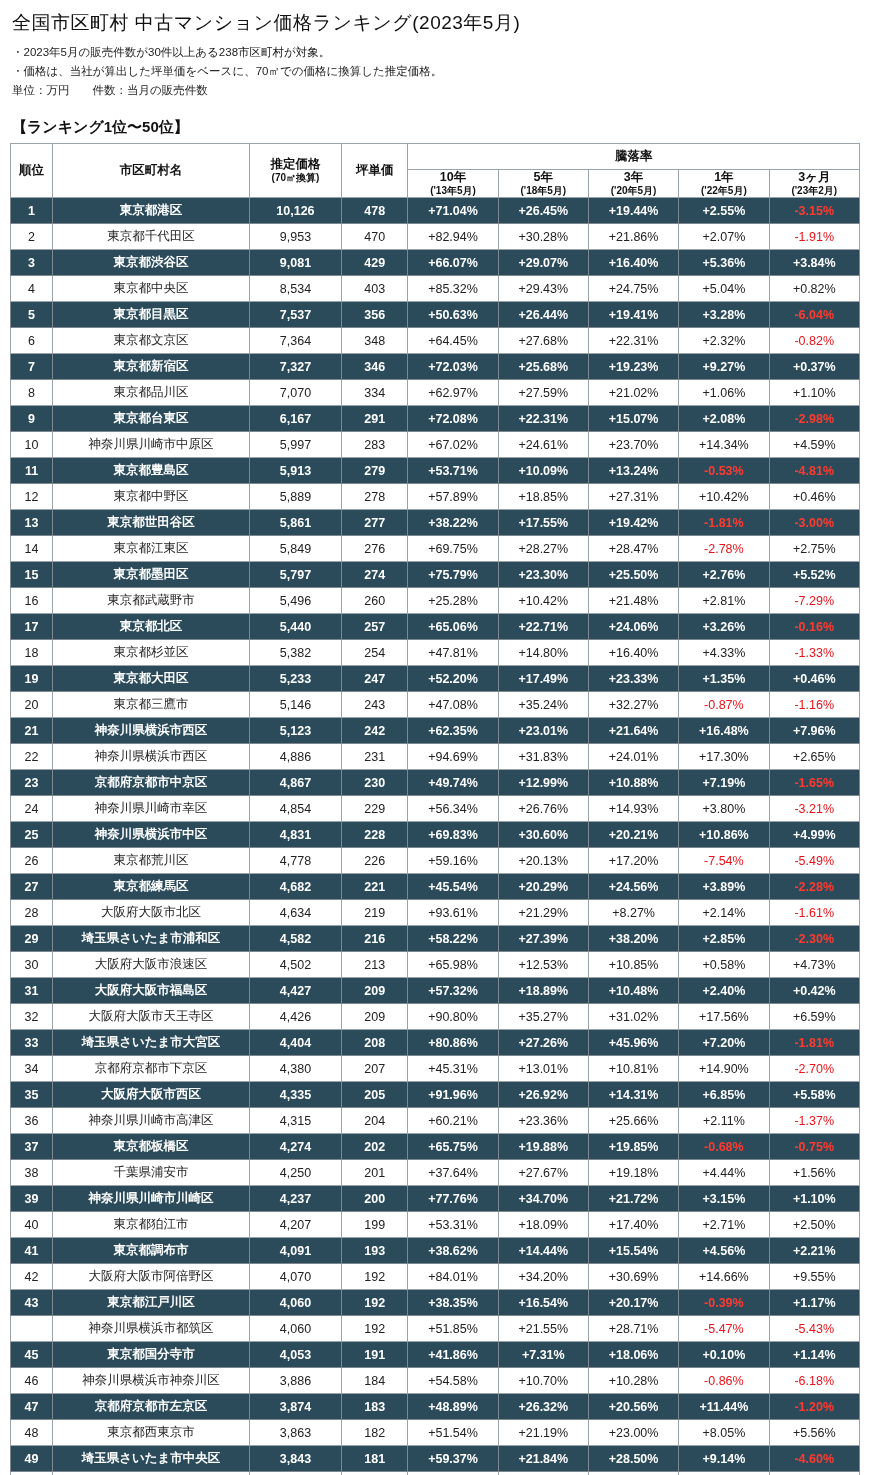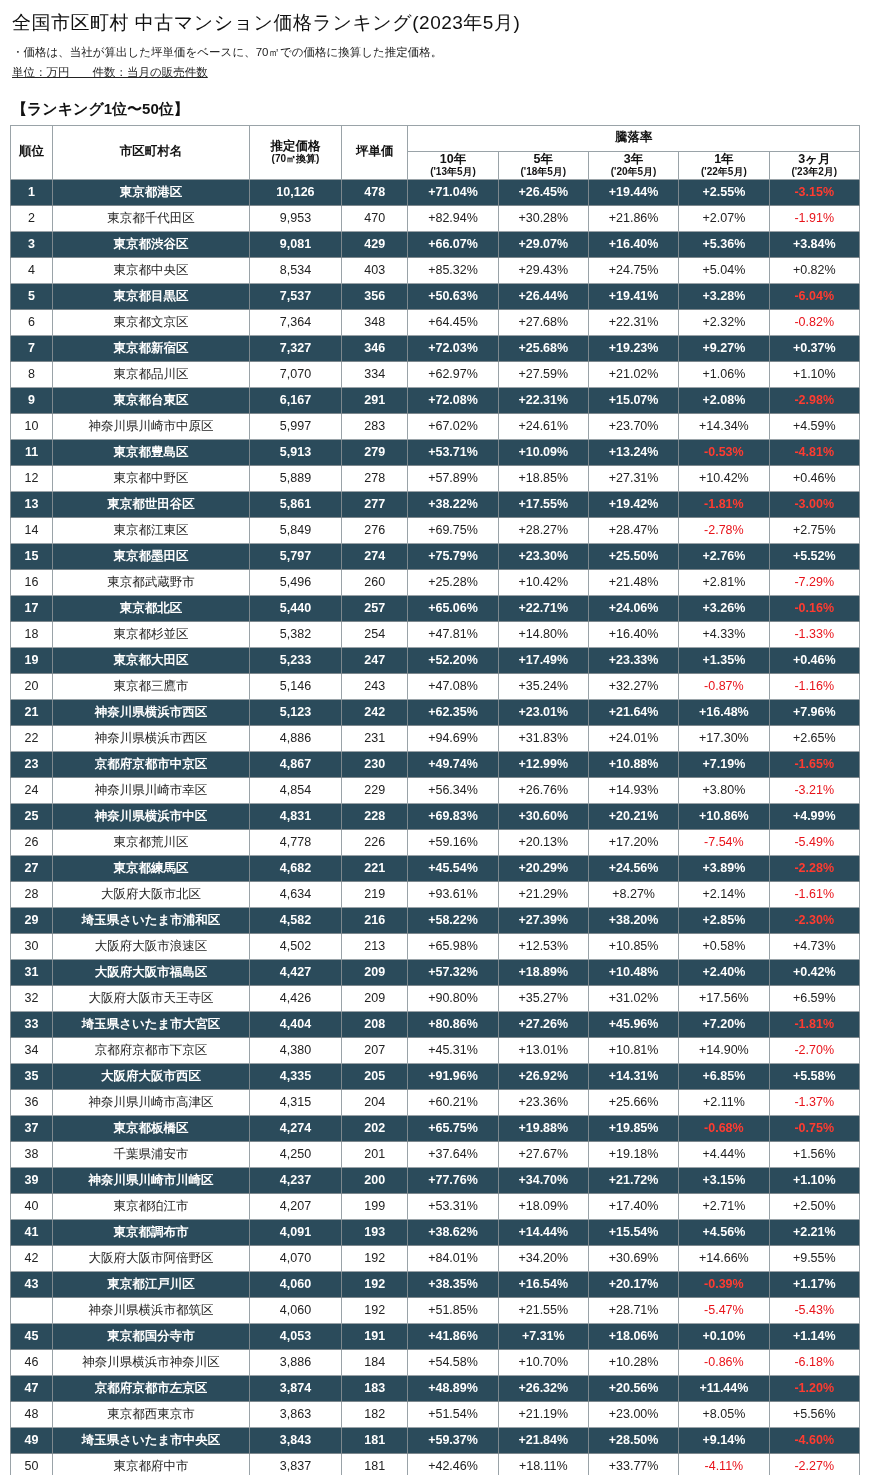--- a/index.html
+++ b/index.html
@@ -28,21 +28,20 @@
   .note {
     font-size: 11.5px;
     color: #222;
     margin: 2px 0 2px 2px;
     line-height: 1.45;
   }
   .units {
     font-size: 11.5px;
     color: #222;
     margin: 4px 0 10px 2px;
-    text-decoration: underline;
   }
   .section-title {
     font-size: 15px;
     font-weight: bold;
     color: #111;
     margin: 20px 0 6px 2px;
   }
   table.rank {
     border-collapse: collapse;
     width: 850px;
@@ -89,20 +88,21 @@
   }
   tr.hl td.neg { color: #ff3b30; text-align: center; }
   tr.plain td.neg { color: #e8131a; }
   tr.plain td { background: #ffffff; color: #222; }
 </style>
 </head>
 <body>
 
 <div class="page">
   <div class="title">全国市区町村 中古マンション価格ランキング(2023年5月)</div>
+  <div class="note">・2023年5月の販売件数が30件以上ある238市区町村が対象。</div>
   <div class="note">・価格は、当社が算出した坪単価をベースに、70㎡での価格に換算した推定価格。</div>
   <div class="units">単位：万円　　件数：当月の販売件数</div>
   <div class="section-title">【ランキング1位〜50位】</div>
 
   <table class="rank">
     <colgroup>
       <col class="c-rank">
         <col class="c-name">
         <col class="c-price">
         <col class="c-tsubo">

